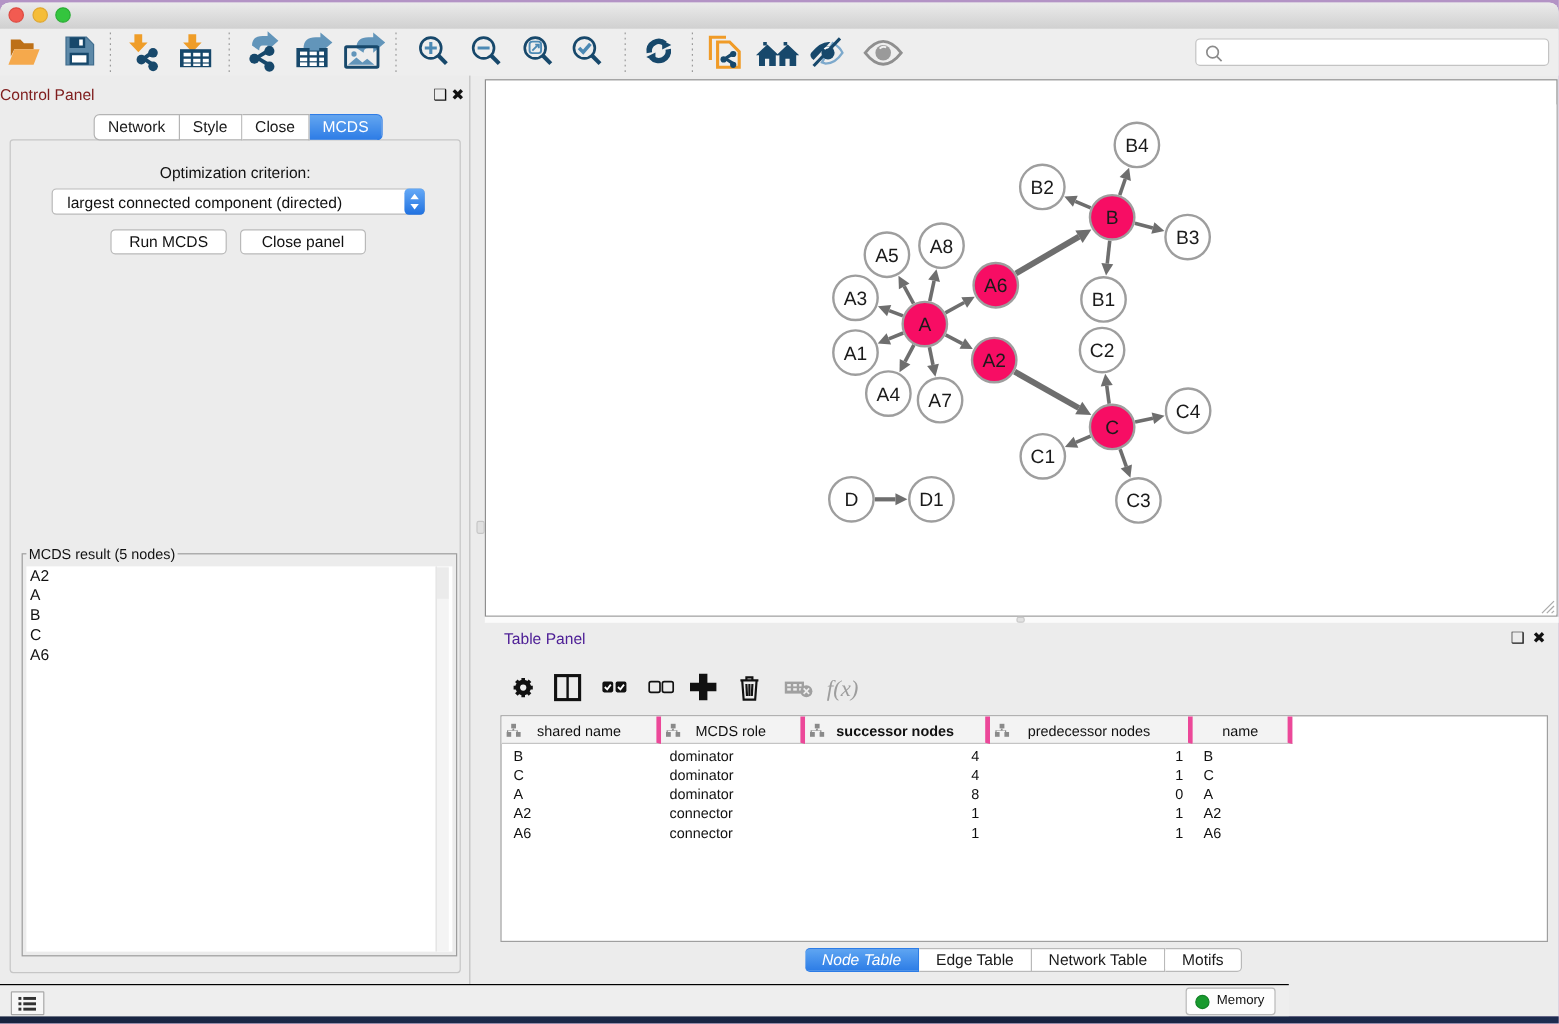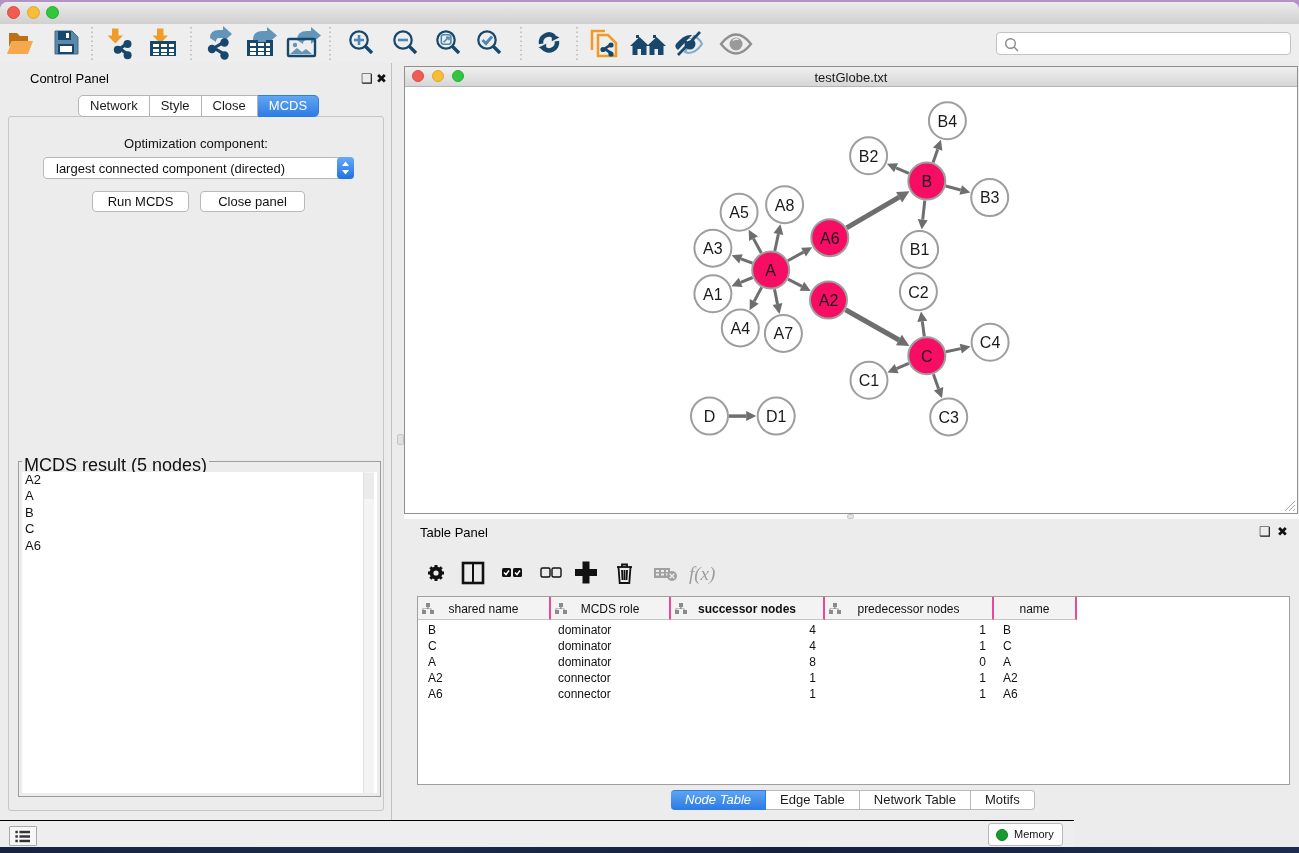--- a/index.html
+++ b/index.html
@@ -13,39 +13,39 @@
   .tl { position:absolute; top:4px; width:13px; height:13px; border-radius:50%; }
   #titlebar .t1 { left:7px;  background:#f25b51; border:0.5px solid #dd4a41;}
   #titlebar .t2 { left:27px; background:#f5bd38; border:0.5px solid #e0a730;}
   #titlebar .t3 { left:46px; background:#34c53e; border:0.5px solid #2aad35;}
   #titletext { position:absolute; top:3px; width:100%; text-align:center; font-size:13.5px; color:#404040; }
   #toolbar { position:absolute; left:0; top:24px; width:100%; height:39px; background:#eeeeee; }
   #searchbox { position:absolute; left:996px; top:32px; width:295px; height:23px; background:#fff;
     border:1px solid #c3c3c3; border-radius:4px; }
   
   #cpanel { position:absolute; left:0; top:63px; width:392px; height:757px; background:#ececec; border-right:1px solid #c0c0c0;}
-  #cp-title { position:absolute; left:30px; top:71px; font-size:13px; color:#000000; }
+  #cp-title { position:absolute; left:0; top:71px; font-size:13px; color:#7f1d1d; }
   .wbtn { position:absolute; top:72px; font-size:13px; color:#111; }
   #cp-tabs { position:absolute; left:78px; top:95px; height:21px; display:flex; font-size:13px; }
   .tab { background:#fff; border:1px solid #b4b4b4; border-left:none; padding:2px 11px 0; height:22px; color:#1a1a1a; }
   .tab:first-child { border-left:1px solid #b4b4b4; border-radius:5px 0 0 5px; }
   .tab.sel { background:linear-gradient(#63a6f0,#2e7de6); color:#fff; border-color:#2e7de6; border-radius:0 5px 5px 0; }
   #cp-box { position:absolute; left:8px; top:116px; width:376px; height:695px; border:1px solid #c6c6c6; border-radius:3px; background:#ececec; }
   #opt-label { position:absolute; left:0; top:136px; width:392px; text-align:center; font-size:13px; color:#111; }
   #dropdown { position:absolute; left:43px; top:157px; width:311px; height:22px; background:#fff; border:1px solid #b9b9b9; border-radius:4px; }
   #dropdown .txt { position:absolute; left:12px; top:3px; font-size:13px; color:#111; }
   #dropdown .spin { position:absolute; right:-1px; top:-1px; width:17px; height:22px; border-radius:4px;
      background:linear-gradient(#66aaf7,#2071e0); }
   .btn { position:absolute; top:191px; height:21px; background:#fff; border:1px solid #b9b9b9; border-radius:4px;
      font-size:13px; color:#111; text-align:center; padding-top:2px; }
   #btn-run { left:92px; width:97px; }
   #btn-close { left:200px; width:105px; }
   
   #fieldset { position:absolute; left:18px; top:461px; width:363px; height:336px; border:1px solid #9d9d9d; }
-  #fieldset-legend { position:absolute; left:22px; top:455px; background:#ececec; font-size:18px; color:#111; padding:0 2px; }
+  #fieldset-legend { position:absolute; left:22px; top:455px; background:#ececec; font-size:12px; color:#111; padding:0 2px; }
   #mcds-list { position:absolute; left:22px; top:472px; width:355px; height:321px; background:#fff; font-size:13px; color:#111; }
   #mcds-list .it { padding-left:3px; height:16.4px; line-height:16.4px; }
   #mcds-thumb { position:absolute; left:342px; top:1px; width:10px; height:26px; background:#ebebeb; }
   #mcds-scroll { position:absolute; left:341px; top:0px; width:11px; height:321px; background:#f4f4f4; border-left:1px solid #e2e2e2; }
 </style></head>
 <body>
 <div id="win"></div>
 <div id="titlebar">
     <div class="tl t1"></div>
     <div class="tl t2"></div>
@@ -56,21 +56,21 @@
 <div id="cp-title">Control Panel</div>
 <div class="wbtn" style="left:361px; top:71px;">❑</div>
 <div class="wbtn" style="left:376px; top:71px;">✖</div>
 <div id="cp-box"></div>
 <div id="cp-tabs">
   <div class="tab">Network</div>
     <div class="tab">Style</div>
     <div class="tab">Close</div>
     <div class="tab sel">MCDS</div>
 </div>
-<div id="opt-label">Optimization component:</div>
+<div id="opt-label">Optimization criterion:</div>
 <div id="dropdown">
     <span class="txt">largest connected component (directed)</span>
     <span class="spin"><svg width="17" height="22" viewBox="0 0 17 22">
         <path d="M5 9 L8.5 4.5 L12 9 Z" fill="#fff"></path>
         <path d="M5 13 L8.5 17.5 L12 13 Z" fill="#fff"></path>
       </svg></span>
   </div>
 <div class="btn" id="btn-run">Run MCDS</div>
 <div class="btn" id="btn-close">Close panel</div>
 <div id="fieldset"></div>
@@ -93,24 +93,24 @@
   #net-titlebar .t1 { left:6.5px;  top:3px; width:12px; height:12px; background:#f25b51; border:0.5px solid #dd4a41;}
   #net-titlebar .t2 { left:26.5px; top:3px; width:12px; height:12px; background:#f5bd38; border:0.5px solid #e0a730;}
   #net-titlebar .t3 { left:46.5px; top:3px; width:12px; height:12px; background:#34c53e; border:0.5px solid #2aad35;}
   #net-title { position:absolute; top:3px; width:100%; text-align:center; font-size:13px; color:#1a1a1a; }
   #canvas { position:absolute; left:0; top:20px; width:892px; height:425px; background:#fff; }
   #grip { position:absolute; right:1px; bottom:1px; }
   #lefthandle { position:absolute; left:397px; top:434px; width:7px; height:11px; background:#e0e0e0; border:1px solid #c6c6c6; border-radius:2px; }
   #hsplit { position:absolute; left:404px; top:514px; width:895px; height:5px; background:#fbfbfb; }
   #hsplit-handle { position:absolute; left:847px; top:514px; width:7px; height:5px; background:#e2e2e2; border:1px solid #c9c9c9; border-radius:2px; box-sizing:border-box; }
   
-  #tp-title { position:absolute; left:420px; top:525px; font-size:13px; color:#000000; }
+  #tp-title { position:absolute; left:420px; top:525px; font-size:13px; color:#4c1d95; }
   #tbl-toolbar { position:absolute; left:417px; top:555px; }
   #tbl { position:absolute; left:417px; top:596px; width:873px; height:189px; background:#fff; border:1px solid #9f9f9f; font-size:12px; color:#111; }
-  .th { position:absolute; top:0; height:23px; background:#f3f3f3; border-right:2px solid #ec4899; border-bottom:1px solid #c4c4c4; }
+  .th { position:absolute; top:0; height:23px; background:#f3f3f3; border-right:4px solid #ec4899; border-bottom:1px solid #c4c4c4; }
   .th span { display:block; text-align:center; padding-top:5px; }
   .hicon { position:absolute; left:4px; top:6px; }
   .cell { position:absolute; height:16px; line-height:16px; }
   
   #btabs { position:absolute; left:671px; top:790px; display:flex; font-size:13px; height:20px; }
   .btab { background:#fff; border:1px solid #b9b9b9; border-left:none; padding:1px 14px 0; color:#1a1a1a; }
   .btab.sel { background:linear-gradient(#5ea5f2,#2c7ce6); color:#fff; border-color:#2c7ce6; border-radius:4px 0 0 4px;font-style:italic; }
   .btab:last-child { border-radius:0 4px 4px 0; }
   
   #statusbar { position:absolute; left:0; top:820px; width:1074px; height:29px; background:#eeeeee; border-top:1px solid #000000; }
@@ -268,26 +268,20 @@
 </g>
 <style> .tsep { stroke:#9a9a9a; stroke-dasharray:1.5 3; } </style>
 </svg>
 <div id="searchbox">
     <svg width="18" height="18" style="position:absolute;left:6px;top:3px" viewBox="0 0 18 18">
  <circle cx="7.5" cy="7.5" r="4.8" fill="none" stroke="#8b8b8b" stroke-width="1.4"></circle>
  <line x1="11" y1="11" x2="15" y2="15" stroke="#8b8b8b" stroke-width="1.4"></line>
     </svg>
   </div>
 <div id="netwin">
- <div id="net-titlebar">
-      <div class="tl t1"></div>
-      <div class="tl t2"></div>
-      <div class="tl t3"></div>
-  <div id="net-title">testGlobe.txt</div>
-    </div>
  <div id="canvas">
  <svg width="892" height="425" viewBox="0 0 892 425" style="position:absolute;left:0;top:0" font-family="&quot;Liberation Sans&quot;, sans-serif" font-size="16" fill="#1a1a1a">
 <g stroke="#6e6e6e">
 <line x1="347.7" y1="190.5" x2="335.7" y2="195.4" stroke-width="3"></line>
 <path d="M326.4 199.2 L333.8 190.8 L337.6 200.0 Z" stroke="none" fill="#6e6e6e"></path>
 <line x1="347.5" y1="176.2" x2="336.0" y2="171.8" stroke-width="3"></line>
 <path d="M326.6 168.3 L337.7 167.2 L334.2 176.5 Z" stroke="none" fill="#6e6e6e"></path>
 <line x1="356.6" y1="200.4" x2="349.2" y2="214.4" stroke-width="3"></line>
 <path d="M344.6 223.3 L344.8 212.1 L353.7 216.8 Z" stroke="none" fill="#6e6e6e"></path>
 <line x1="356.3" y1="166.0" x2="348.5" y2="151.6" stroke-width="3"></line>

